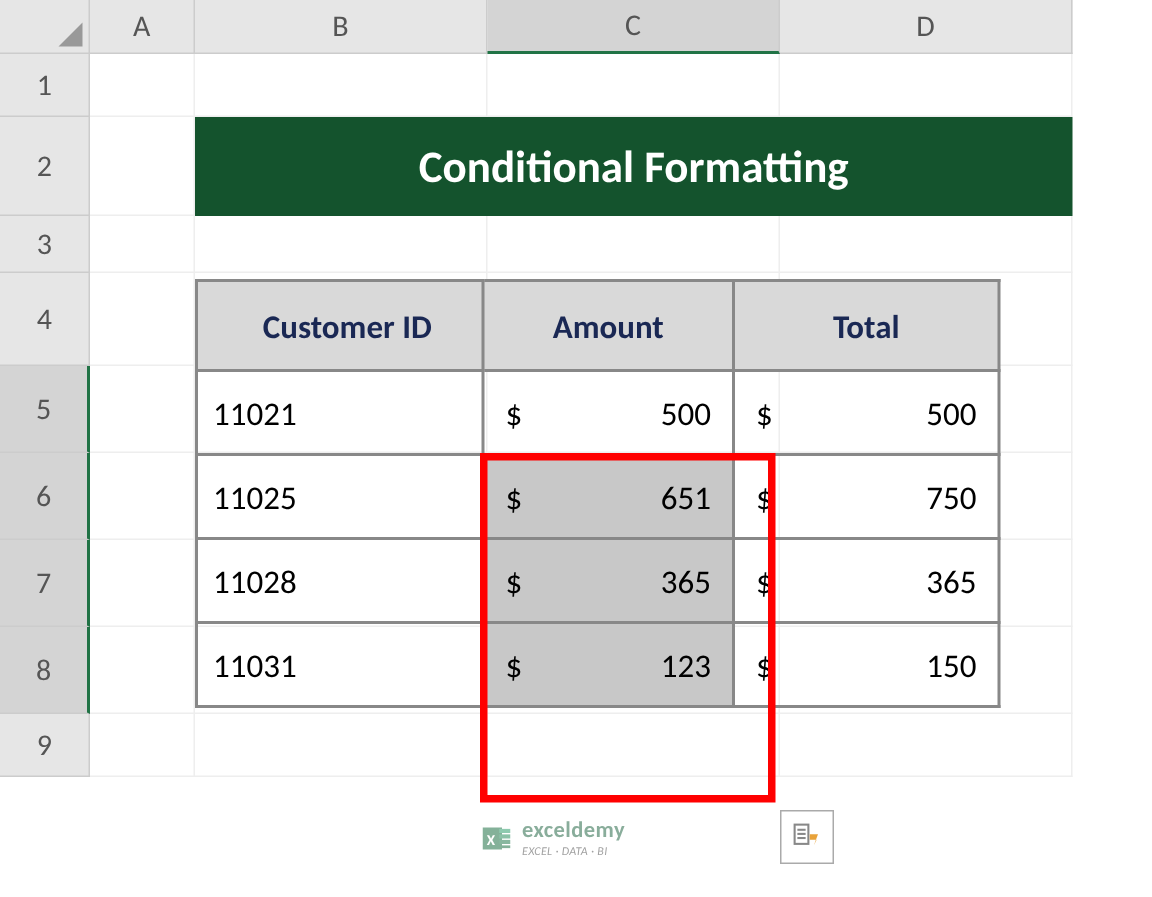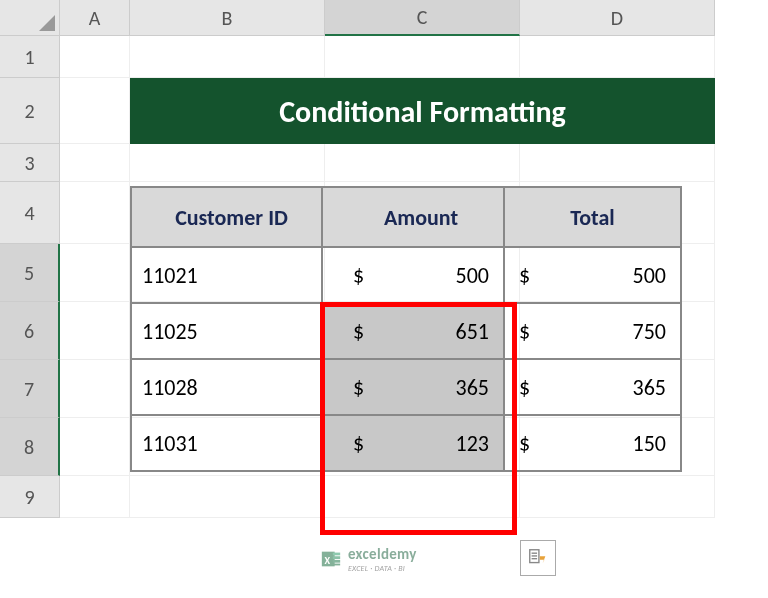--- a/index.html
+++ b/index.html
@@ -129,21 +129,21 @@
       font-size: 22px;
     }
     .tbl th {
       background: #d9d9d9;
       color: #1a2854;
       font-weight: bold;
       height: 60px;
       text-align: center;
     }
     .tbl .c-id { width: 191px; padding-left: 10px; }
-    .tbl .c-amt { width: 182px; padding-left: 16px; }
+    .tbl .c-amt { width: 167px; }
     .tbl .c-tot { width: 177px; }
     .currency {
       display: flex;
       justify-content: space-between;
       padding: 0 14px;
       width: 100%;
     }
     .shaded { background: #c8c8c8; }
     .red-box {
       position: absolute;

